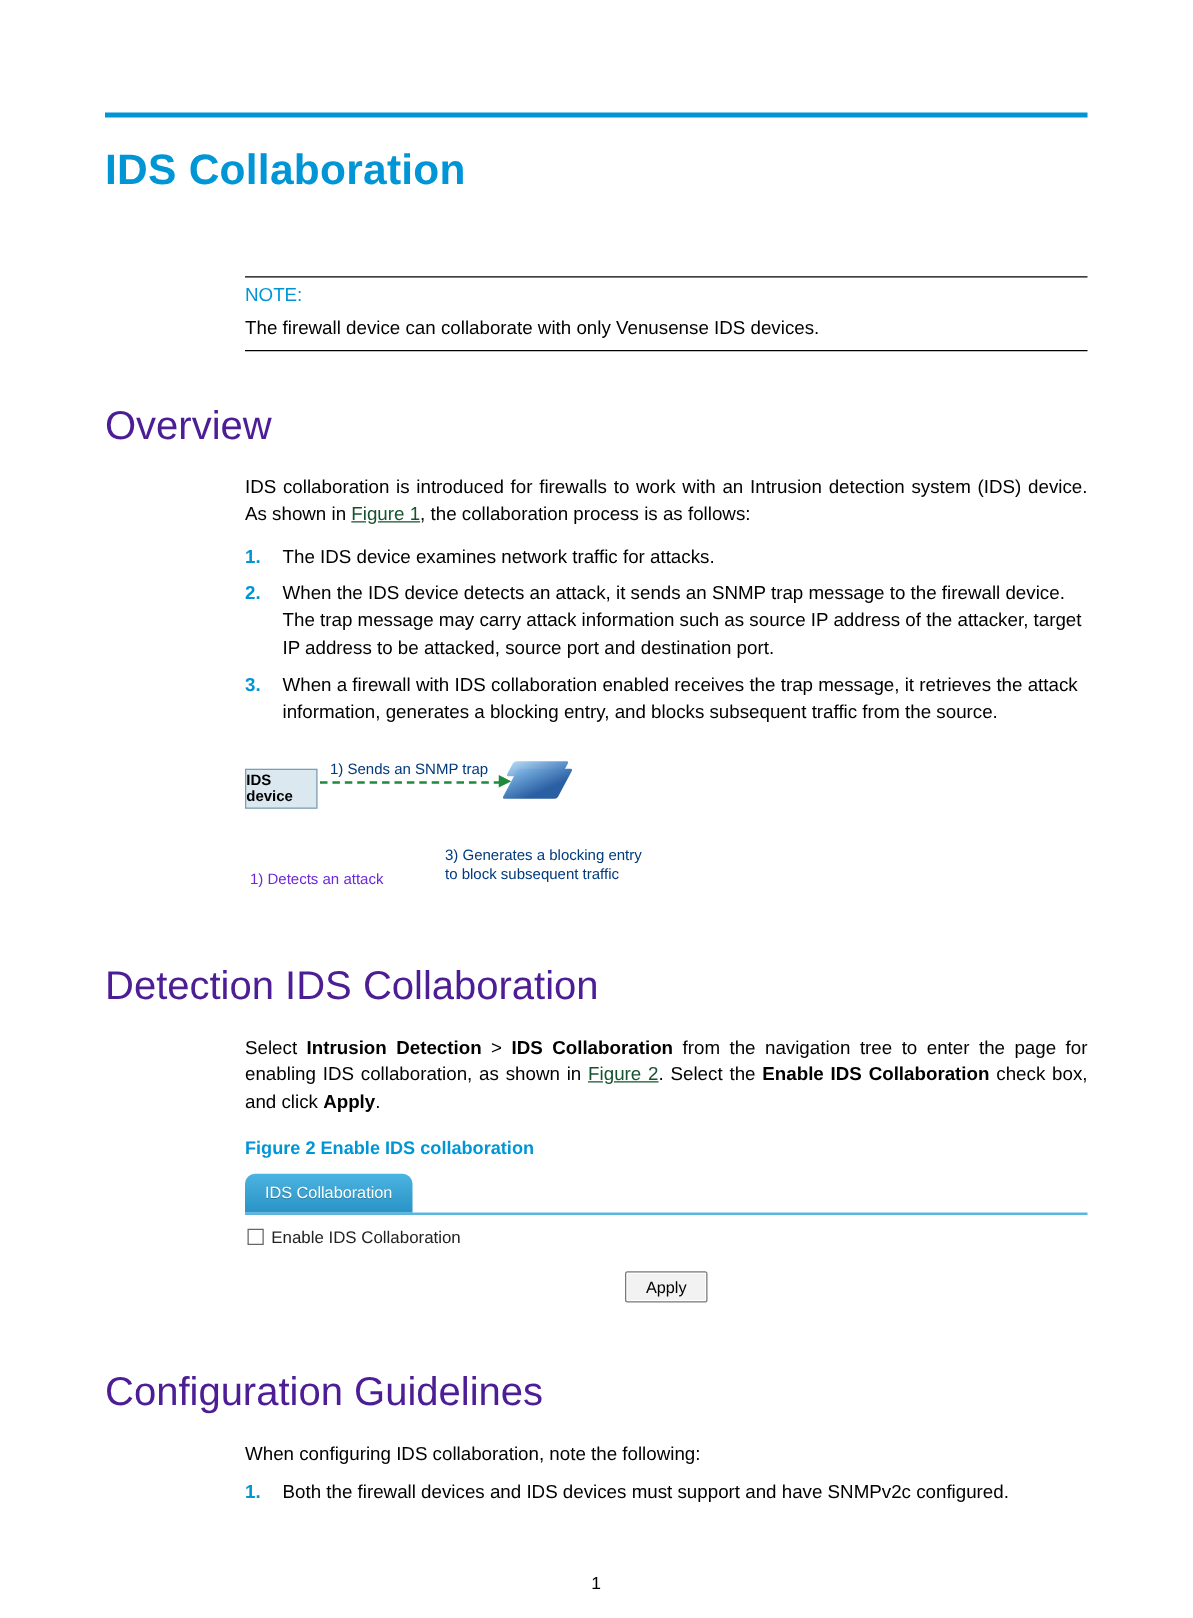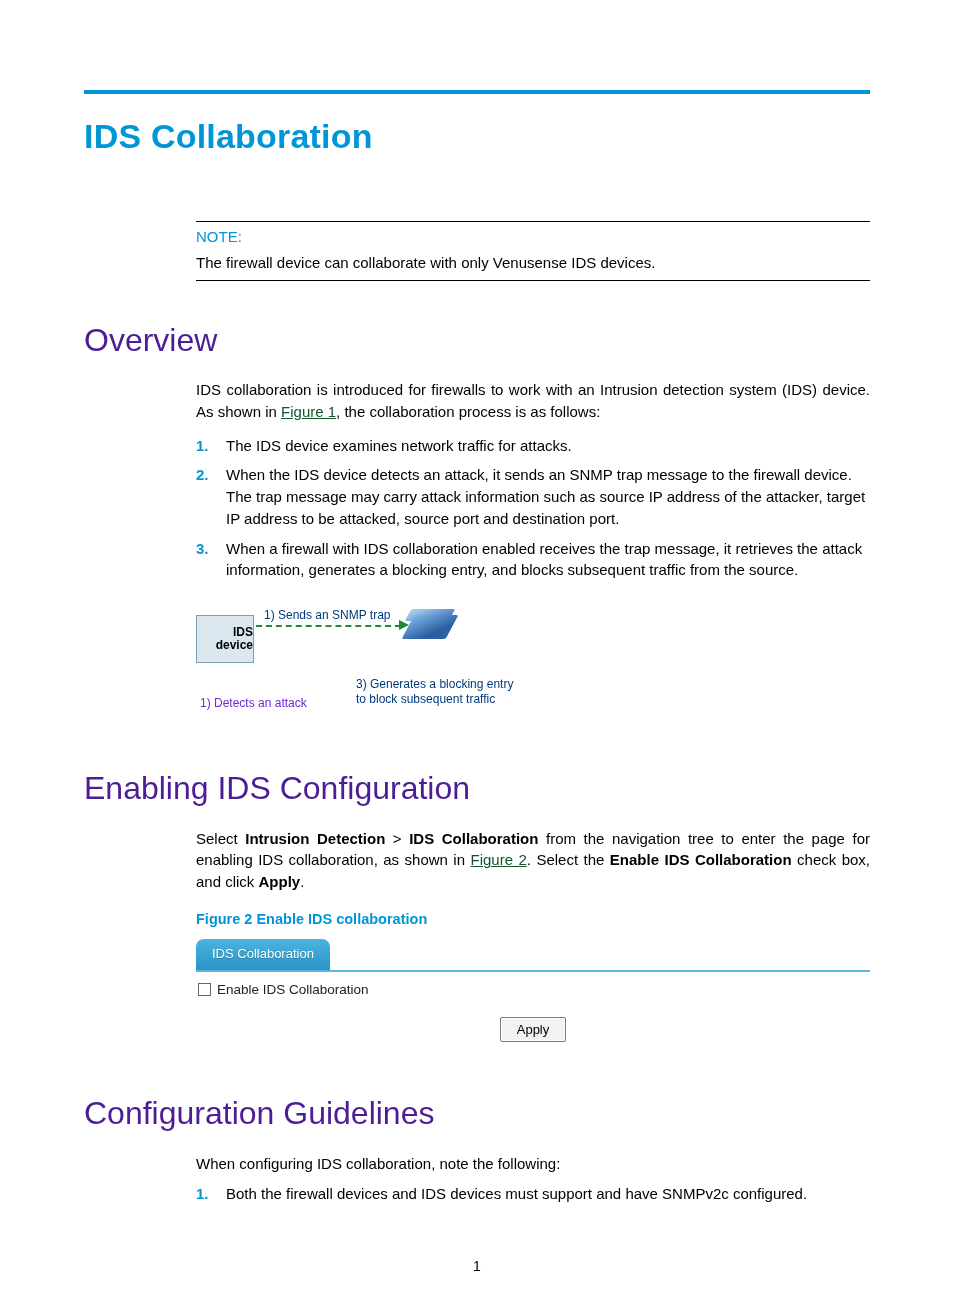--- a/index.html
+++ b/index.html
@@ -53,26 +53,26 @@
   
   .diagram {
     position: relative;
     height: 140px;
     margin-bottom: 10px;
     font-family: Arial, sans-serif;
   }
   .ids-box {
     position: absolute;
     left: 0; top: 20px;
-    width: 58px; height: 48px;
+    width: 58px; height: 32px;
     background: #dbe8ef;
     border: 1px solid #7c9eb3;
     font-size: 12px; font-weight: 700;
     display: flex; align-items: center; justify-content: center;
-    text-align: right; line-height: 1.1;
+    text-align: left; line-height: 1.1;
   }
   .snmp-label {
     position: absolute;
     left: 68px; top: 12px;
     font-size: 12px; color: #003a7c;
   }
   .dashed-arrow {
     position: absolute;
     left: 60px; top: 30px;
     width: 145px; height: 0;
@@ -208,21 +208,21 @@
     <div class="arrow-head"></div>
     <div class="router">
       <div class="cap"></div>
       <div class="body"></div>
     </div>
     <div class="detect-label">1) Detects an attack</div>
     <div class="gen-label">3) Generates a blocking entry to block subsequent traffic</div>
   </div>
 </div>
 
-<h2 class="h2">Enabling IDS Configuration</h2>
+<h2 class="h2">Detection IDS Collaboration</h2>
 
 <div class="indent">
   <p class="para" style="text-align: justify;">
     <span>Select </span><strong>Intrusion Detection</strong><span> &gt; </span><strong>IDS Collaboration</strong><span> from the navigation tree to enter the page for enabling IDS collaboration, as shown in </span><a class="link">Figure 2</a><span>. Select the </span><strong>Enable IDS Collaboration</strong><span> check box, and click </span><strong>Apply</strong><span>.</span>
   </p>
 
   <div class="fig-title">Figure 2 Enable IDS collaboration</div>
 
   <div class="shot">
     <div class="tabrow">

